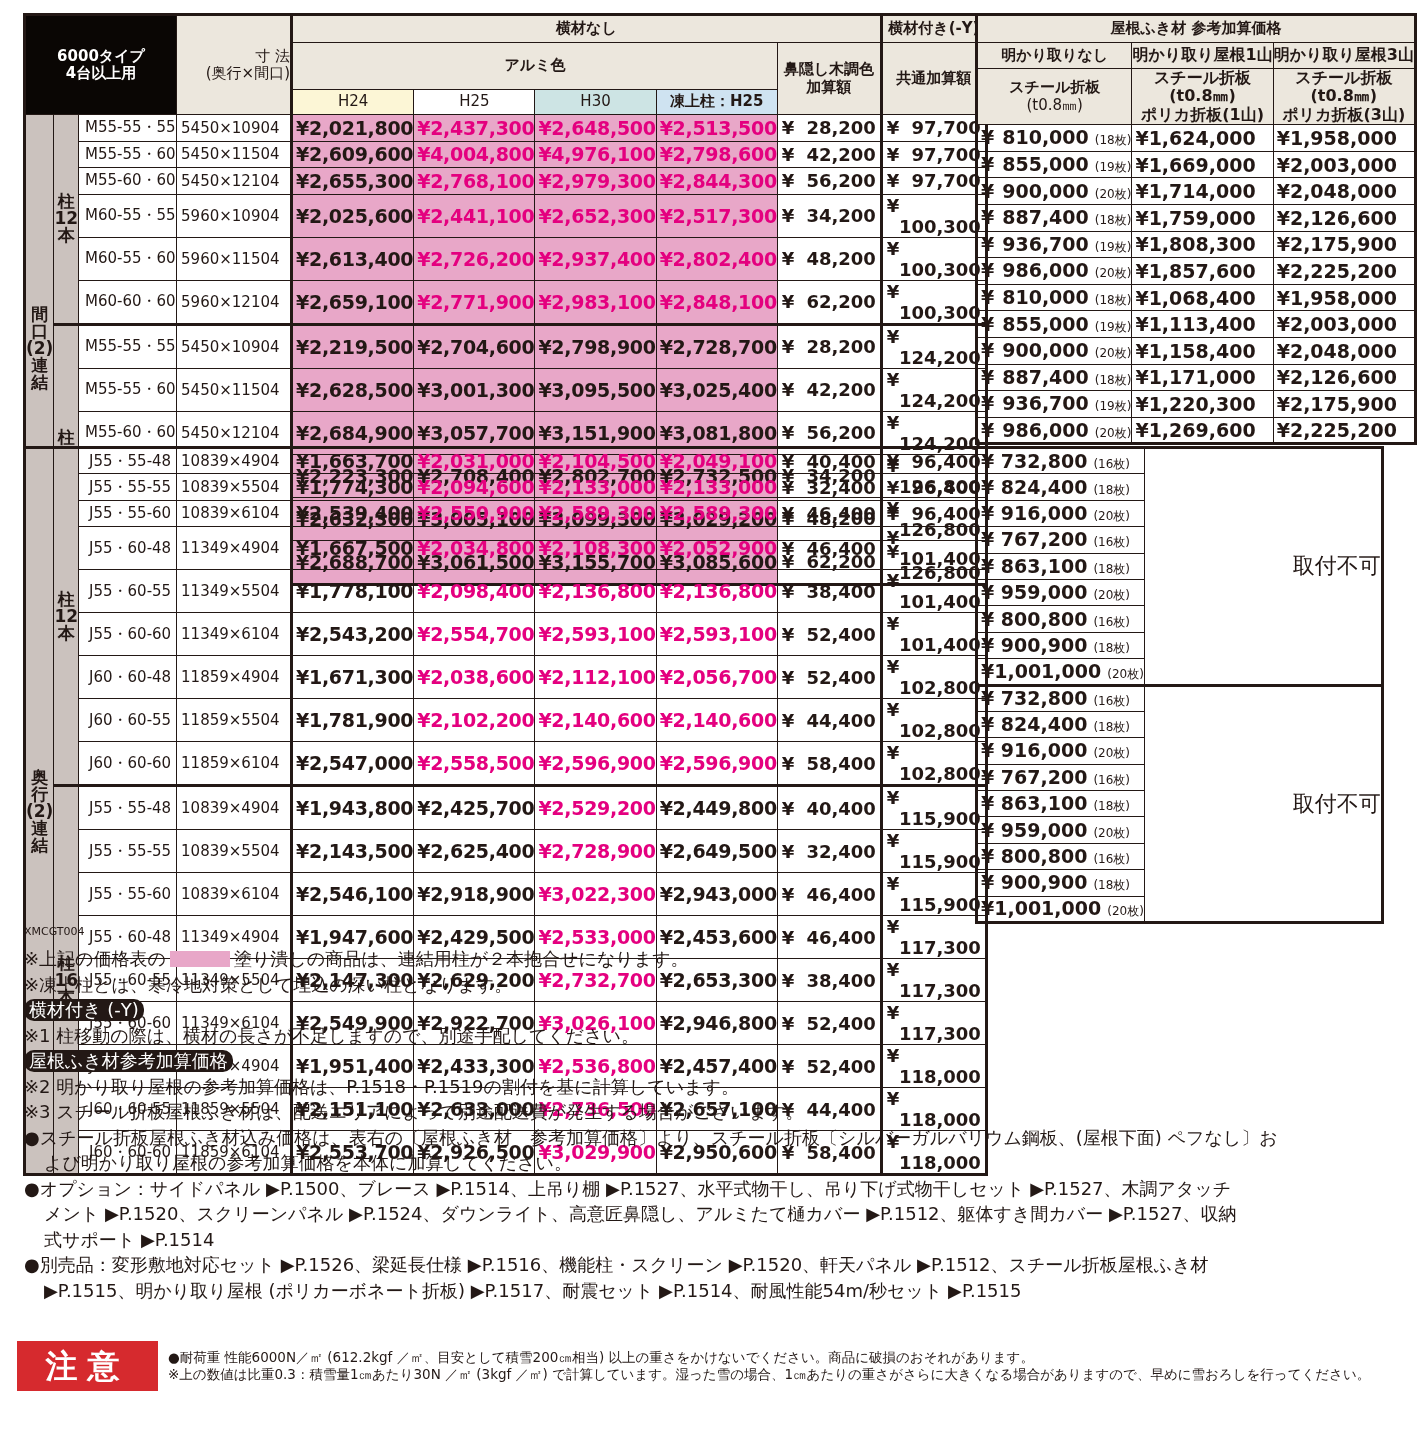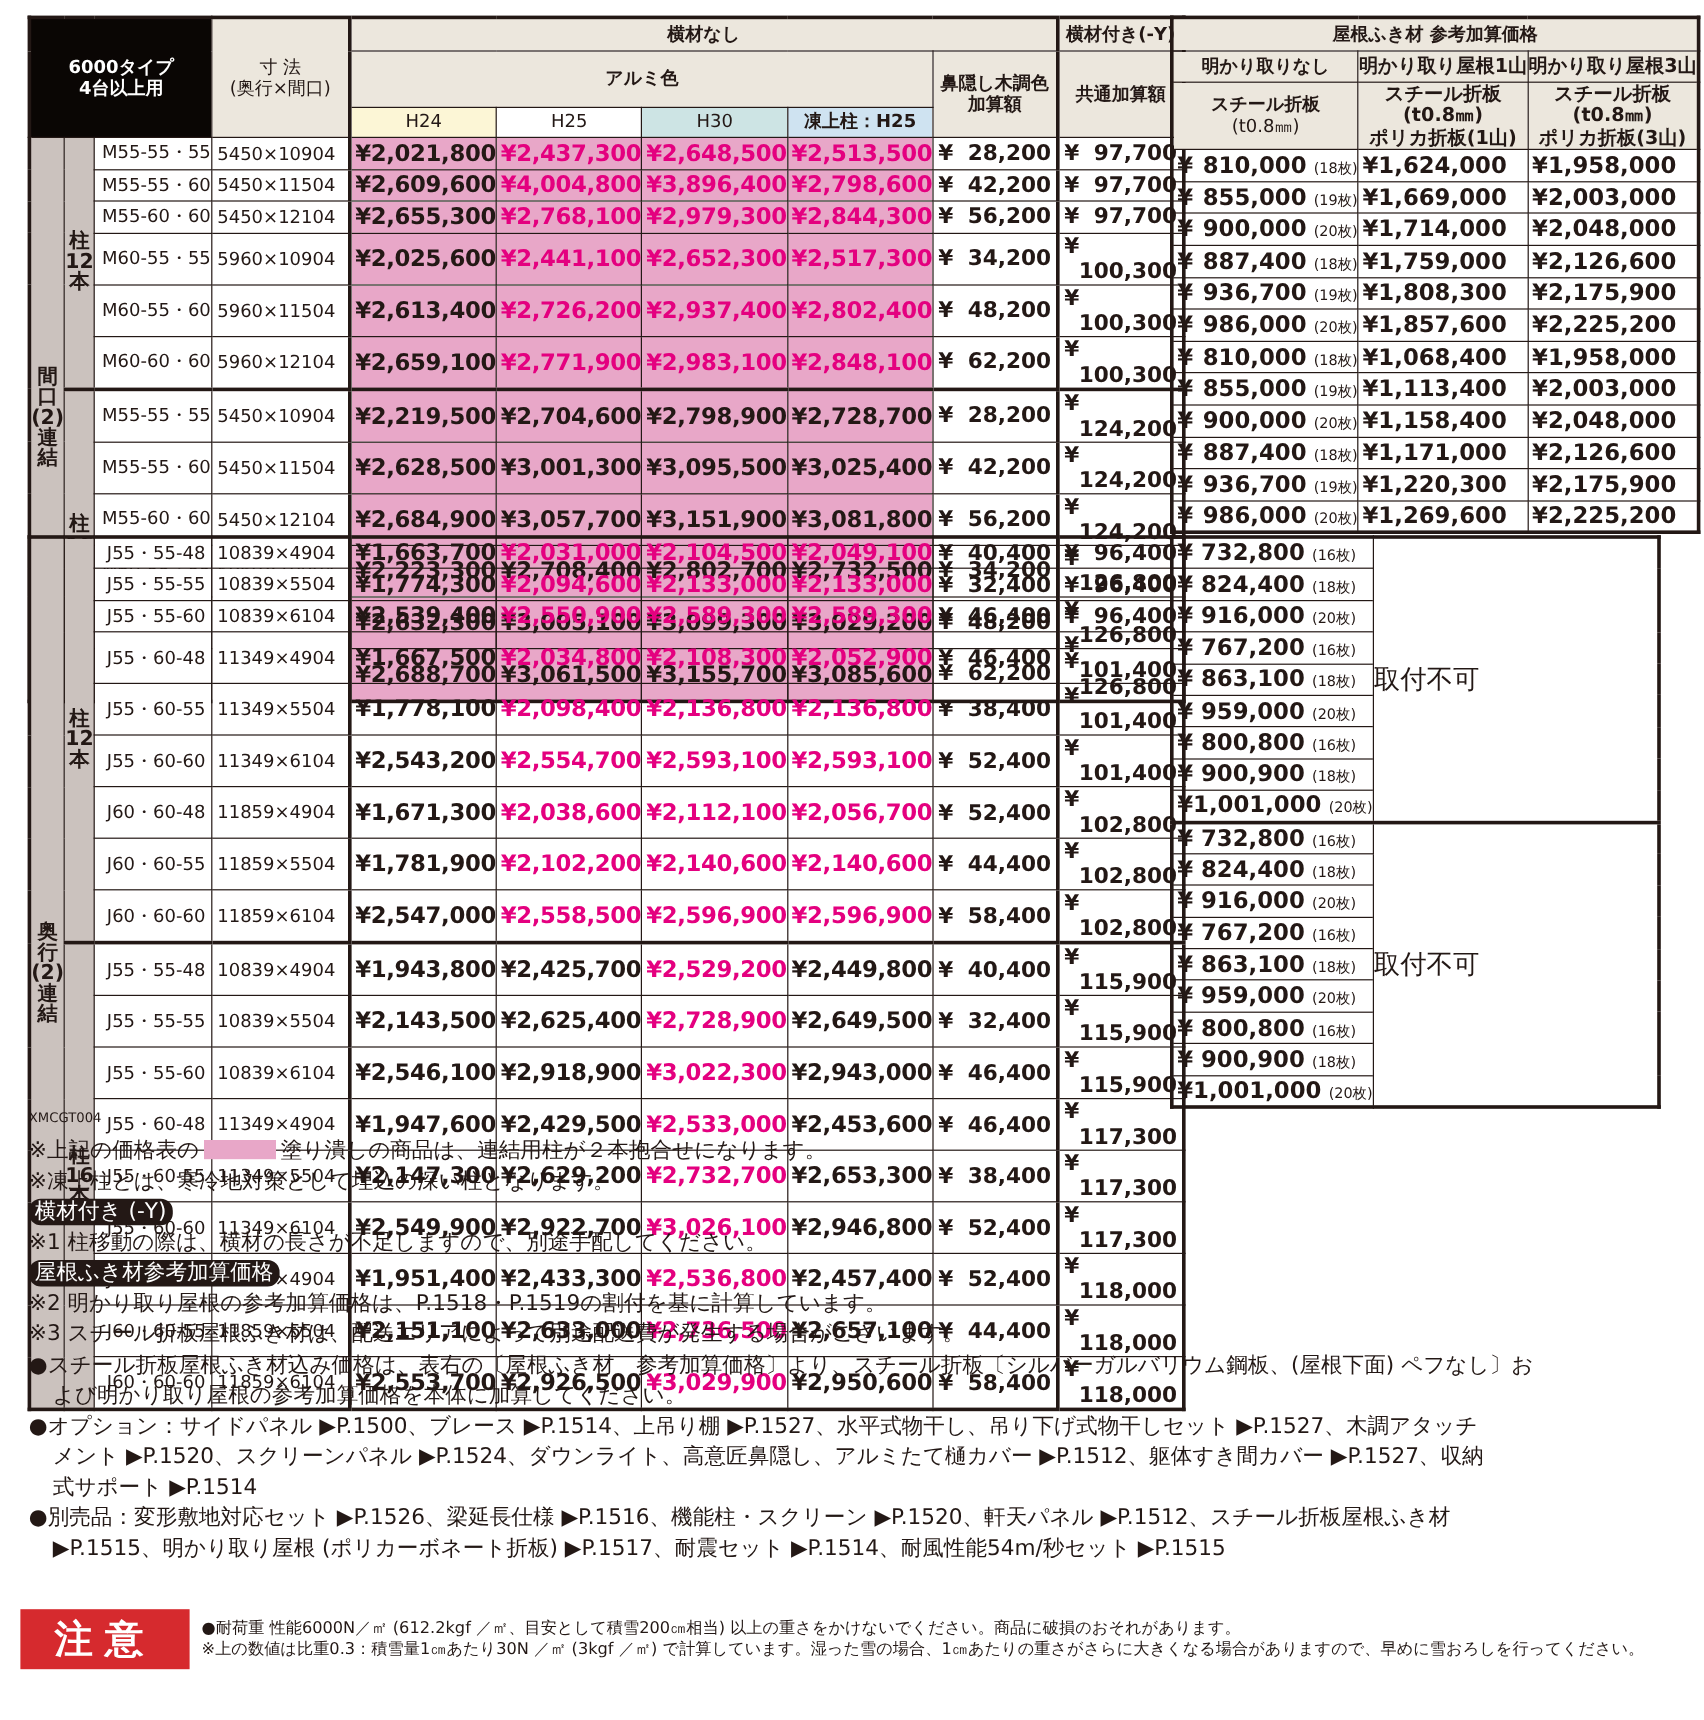--- a/index.html
+++ b/index.html
@@ -23,21 +23,21 @@
   .code { font-size: 15px; padding-left: 6px; background: #fff; }
   .dim { font-size: 15px; padding-left: 4px; background: #fff; }
   .price { font-size: 19px; font-weight: bold; padding-left: 3px; letter-spacing: -0.3px; }
   .pink { background: #e8a7c8; }
   .mag { color: #e4007f; }
   .yen { font-size: 18px; font-weight: bold; padding: 0 4px; }
   .yen .y { float: left; }
   .yen .v { float: right; }
   .rprice { font-size: 19px; font-weight: bold; padding-left: 3px; }
   .rprice .cnt { font-size: 12px; font-weight: normal; margin-left: 6px; }
-  .na { text-align: left; font-size: 22px; background: #fff; }
+  .na { text-align: right; font-size: 22px; background: #fff; }
   .thick-l { border-left: 3px solid #231815; }
   .thick-t td { border-top: 3px solid #231815; }
   .code-label { position: absolute; left: 24px; top: 925px; font-size: 11px; }
   .notes { position: absolute; left: 24px; top: 946px; width: 1360px; font-size: 18px; line-height: 25.5px; }
   .notes .tag { display: inline-block; background: #231815; color: #fff; padding: 0 5px; line-height: 22px; margin: 1px 12px 1px 0; border-radius: 10px; }
   .swatch { display: inline-block; width: 60px; height: 16px; background: #e8a7c8; vertical-align: -2px; margin: 0 4px; }
   .indent { padding-left: 20px; }
   .caution { position: absolute; left: 17px; top: 1341px; width: 141px; height: 50px; background: #d62a2e; color: #fff; font-size: 32px; font-weight: bold; text-align: center; line-height: 50px; letter-spacing: 10px; }
   .caution-text { position: absolute; left: 168px; top: 1349px; font-size: 13.5px; line-height: 17px; }
 </style>
@@ -56,21 +56,21 @@
       <col style="width:118px">
     <col style="width:104px">
       <col style="width:105px">
   </colgroup>
   <thead>
     <tr style="height:28px">
       <th class="hdr black" colspan="3" rowspan="3">
         <span>6000タイプ</span><br>
         <span>4台以上用</span>
       </th>
-      <th class="hdr" rowspan="3" style="font-weight:normal;">
+      <th class="hdr" rowspan="3" style="font-weight:normal;text-align:right;">
         <span>寸 法</span><br>
         <span>(奥行×間口)</span>
       </th>
       <th class="hdr thick-l" colspan="5">横材なし</th>
       <th class="hdr thick-l">横材付き(-Y)</th>
     </tr>
     <tr style="height:47px">
       <th class="hdr thick-l" colspan="4">アルミ色</th>
       <th class="hdr" rowspan="2">
         <span>鼻隠し木調色</span><br>
@@ -112,21 +112,21 @@
         <td class="yen thick-l">
           <span class="y">¥</span>
           <span class="v">97,700</span>
         </td>
       </tr>
       <tr style="height:26.6px">
         <td class="code">M55-55・60</td>
         <td class="dim">5450×11504</td>
         <td class="price pink thick-l">¥2,609,600</td>
         <td class="price pink mag">¥4,004,800</td>
-        <td class="price pink mag">¥3,896,400</td>
+        <td class="price pink mag">¥4,976,100</td>
         <td class="price pink mag">¥2,798,600</td>
         <td class="yen">
           <span class="y">¥</span>
           <span class="v">42,200</span>
         </td>
         <td class="yen thick-l">
           <span class="y">¥</span>
           <span class="v">97,700</span>
         </td>
       </tr>

